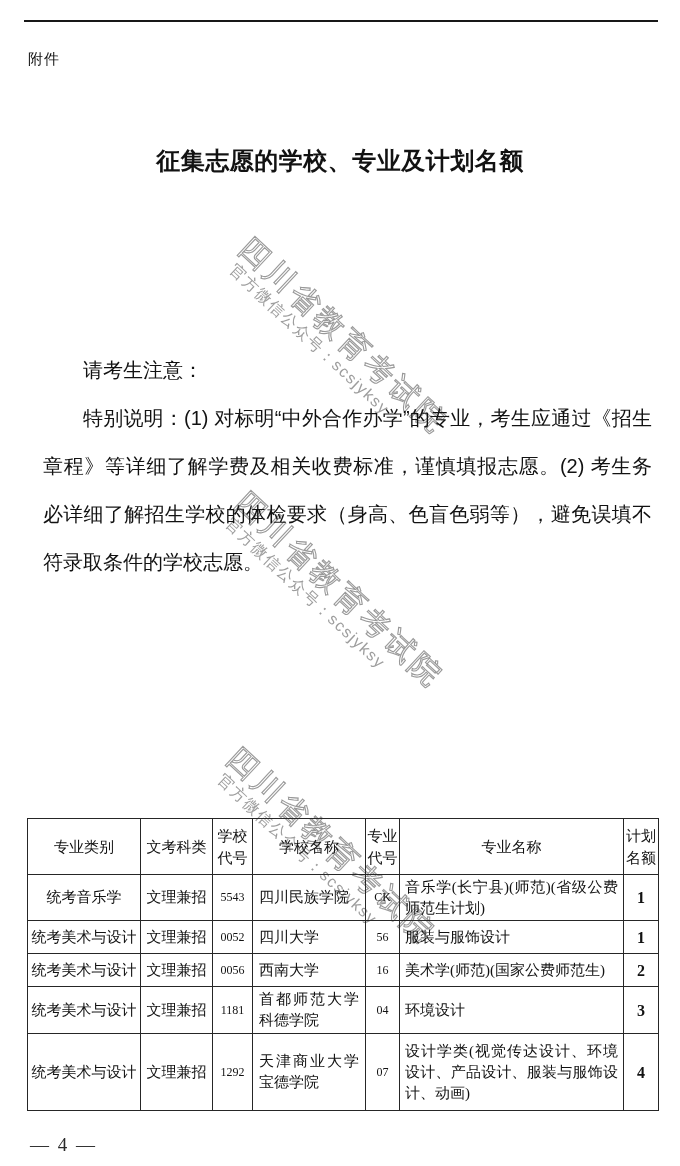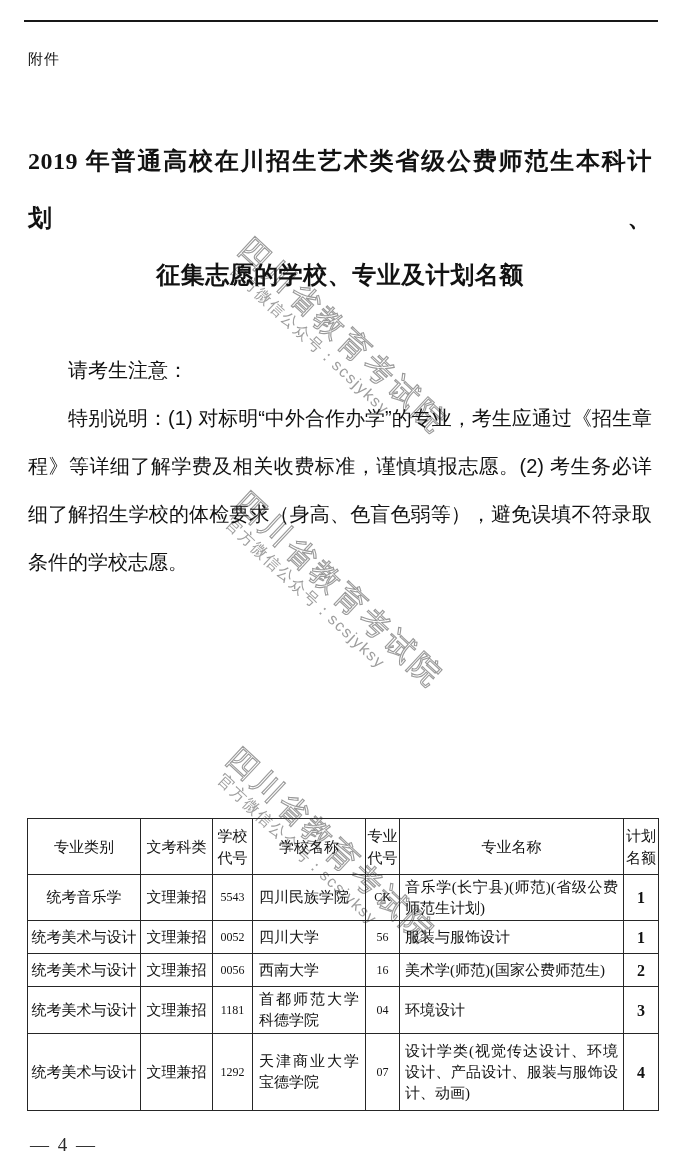--- a/index.html
+++ b/index.html
@@ -37,21 +37,21 @@
     font-weight: 700;
     font-size: 24px;
     line-height: 57px;
     letter-spacing: 0.5px;
   }
   .title-line.fill { text-align: justify; text-align-last: justify; }
   .title-line.center { text-align: right; text-align-last: center; }
 
   .body-text {
     position: absolute;
-    left: 28px; right: 28px; top: 346px;
+    left: 43px; right: 28px; top: 346px;
     font-size: 20px;
     line-height: 48px;
     text-align: justify;
   }
   .body-text p { margin: 0; text-indent: 2em; }
   .notice-label { text-indent: 0; }
 
   .plan-table {
     position: absolute;
     left: 27px; top: 818px;
@@ -141,21 +141,20 @@
     <div class="wm-big">四川省教育考试院</div>
     <div class="wm-small">官方微信公众号：scsjyksy</div>
   </div>
 
   <div class="content">
     <div class="top-rule"></div>
 
     <div class="attachment-label">附件</div>
 
     <div class="doc-title">
-      <div class="title-line fill">2019 年普通高校在川招生艺术类省级公费师范生本科计划、</div>
       <div class="title-line center">征集志愿的学校、专业及计划名额</div>
     </div>
 
     <div class="body-text">
       <p class="notice-label">请考生注意：</p>
       <p>特别说明：(1) 对标明“中外合作办学”的专业，考生应通过《招生章程》等详细了解学费及相关收费标准，谨慎填报志愿。(2) 考生务必详细了解招生学校的体检要求（身高、色盲色弱等），避免误填不符录取条件的学校志愿。</p>
     </div>
 
     <table class="plan-table">
       <colgroup>

